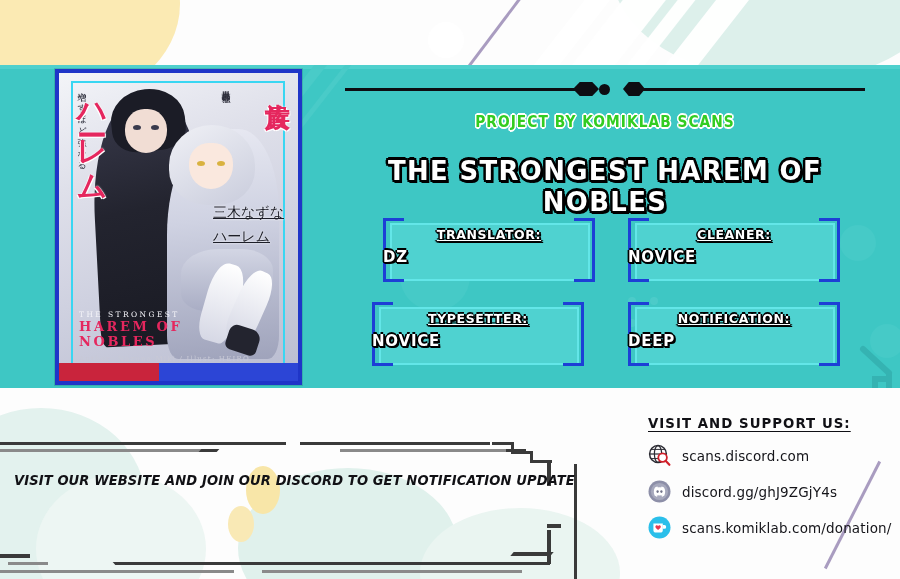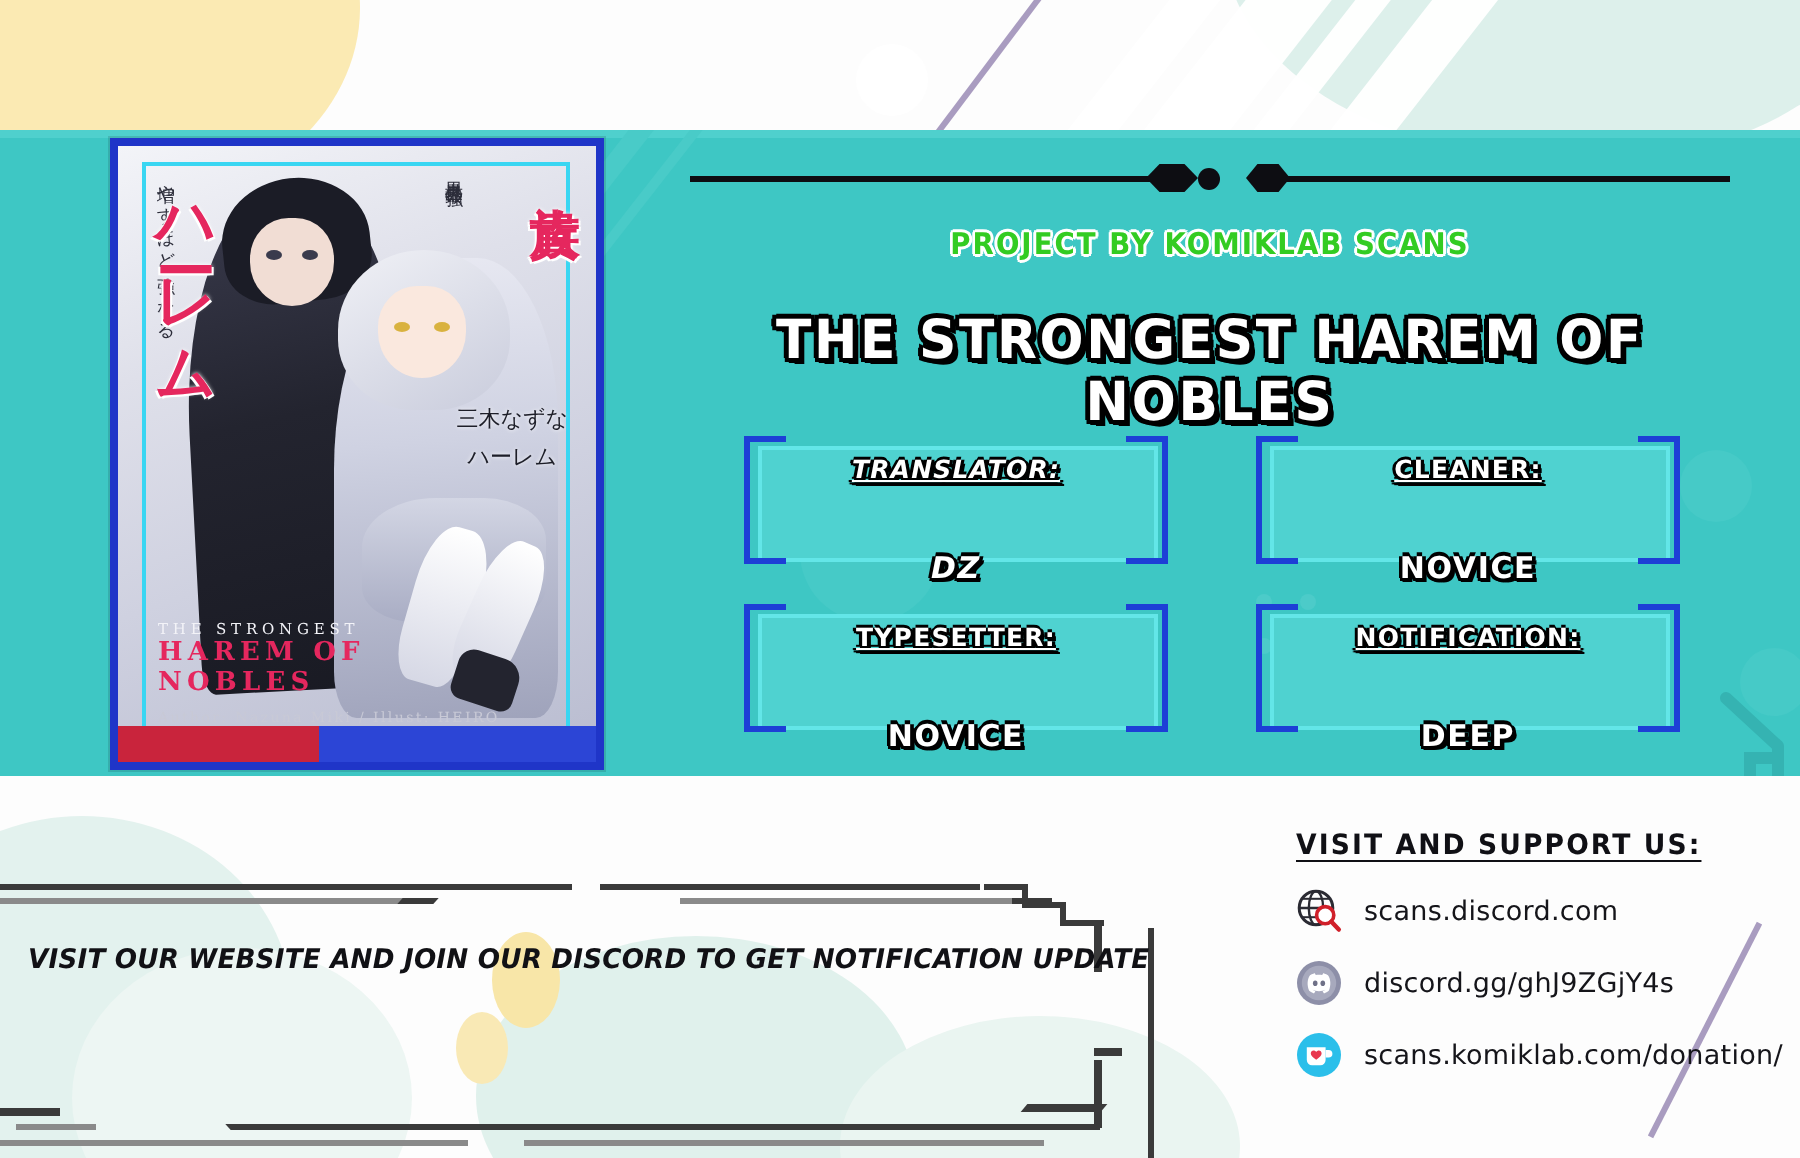--- a/index.html
+++ b/index.html
@@ -118,23 +118,24 @@
     font-size:30px;line-height:1.0;
     writing-mode:vertical-rl;text-orientation:upright;
     text-shadow:0 0 2px #fff,1px 1px 0 #fff,-1px 1px 0 #fff;
   }
   .jp-left-small{
     position:absolute;left:16px;top:12px;
     color:#2c2d3a;font-family:"DejaVu Serif",serif;font-size:9px;
     writing-mode:vertical-rl;text-orientation:upright;letter-spacing:1px;
   }
   .jp-author{
-    position:absolute;right:14px;top:128px;text-align:center;
-    color:#1d1e28;font-family:"DejaVu Serif",serif;font-size:11px;line-height:1.7;
+    position:absolute;right:14px;top:128px;text-align:left;
+    color:#1d1e28;font-family:"DejaVu Serif",serif;font-size:14px;line-height:1.7;
     text-shadow:0 0 2px #fff;
+    text-decoration:underline;
   }
   .cover-en{
     position:absolute;left:20px;top:238px;width:180px;
     font-family:"DejaVu Serif",serif;line-height:1.15;
   }
   .cover-en .l1{font-size:7.5px;letter-spacing:2.4px;color:#f3f3f8;}
   .cover-en .l2{font-size:13px;letter-spacing:2.6px;color:#e5275e;font-weight:700;}
   .cover-en .l3{font-size:7px;letter-spacing:1.2px;color:#c8c9d6;margin-top:5px;line-height:1.3;}
   .cover-band{
     position:absolute;left:0;bottom:0;width:100%;height:18px;
@@ -168,21 +169,21 @@
     text-shadow:
       2.6px 0 0 #000,-2.6px 0 0 #000,0 2.6px 0 #000,0 -2.6px 0 #000,
       2px 2px 0 #000,-2px 2px 0 #000,2px -2px 0 #000,-2px -2px 0 #000,
       3px 3px 0 #000;
     transform:scaleX(.96);
   }
 
   
   .credits{position:absolute;left:372px;top:218px;width:478px;height:150px;}
   .credit-box{position:absolute;width:212px;height:64px;}
-  .cb-0{left:0;top:0;font-style:italic;}
+  .cb-0{left:11px;top:0;}
   .cb-1{left:256px;top:0;}
   .cb-2{left:0;top:84px;}
   .cb-3{left:256px;top:84px;}
   .cb-inner{
     position:absolute;left:7px;top:5px;width:196px;height:54px;
     border:2px solid #63e6e8;background:#4fd2d0;
   }
   .br{position:absolute;border-color:#1d3fd6;border-style:solid;border-width:0;width:18px;height:18px;}
   .br-tl{left:0;top:0;border-left-width:3px;border-top-width:3px;}
   .br-tr{right:0;top:0;border-right-width:3px;border-top-width:3px;}
@@ -191,26 +192,25 @@
   .br-vl{position:absolute;left:0;top:9px;bottom:9px;width:3px;background:#1d3fd6;}
   .br-vr{position:absolute;right:0;top:9px;bottom:9px;width:3px;background:#1d3fd6;}
   .cb-role{
     position:absolute;left:0;right:0;top:9px;text-align:center;
     font-family:"DejaVu Sans", sans-serif;font-weight:700;font-size:12.5px;
     letter-spacing:.6px;color:#ffffff;text-decoration:underline;
     text-shadow:1.6px 0 0 #000,-1.6px 0 0 #000,0 1.6px 0 #000,0 -1.6px 0 #000,
                 1.2px 1.2px 0 #000,-1.2px 1.2px 0 #000,2px 2px 0 #000;
   }
   .cb-name{
-    position:absolute;left:0;right:0;top:30px;text-align:center;
+    position:absolute;left:0;right:0;top:30px;text-align:left;
     font-family:"DejaVu Sans", sans-serif;font-weight:700;font-size:15px;
     letter-spacing:.8px;color:#ffffff;
     text-shadow:1.8px 0 0 #000,-1.8px 0 0 #000,0 1.8px 0 #000,0 -1.8px 0 #000,
                 1.3px 1.3px 0 #000,-1.3px 1.3px 0 #000,2.2px 2.2px 0 #000;
-    margin-top:27px;
   }
 
   
   .banner{position:absolute;left:-6px;top:432px;width:600px;height:120px;}
   .bl{position:absolute;background:#6e6e6e;}
   .bl-dark{background:#3a3a3a;}
   .bl-mid{background:#8a8a8a;}
   .banner-text{
     position:absolute;left:14px;top:472px;width:560px;
     font-family:"DejaVu Sans", sans-serif;font-weight:700;font-style:italic;

